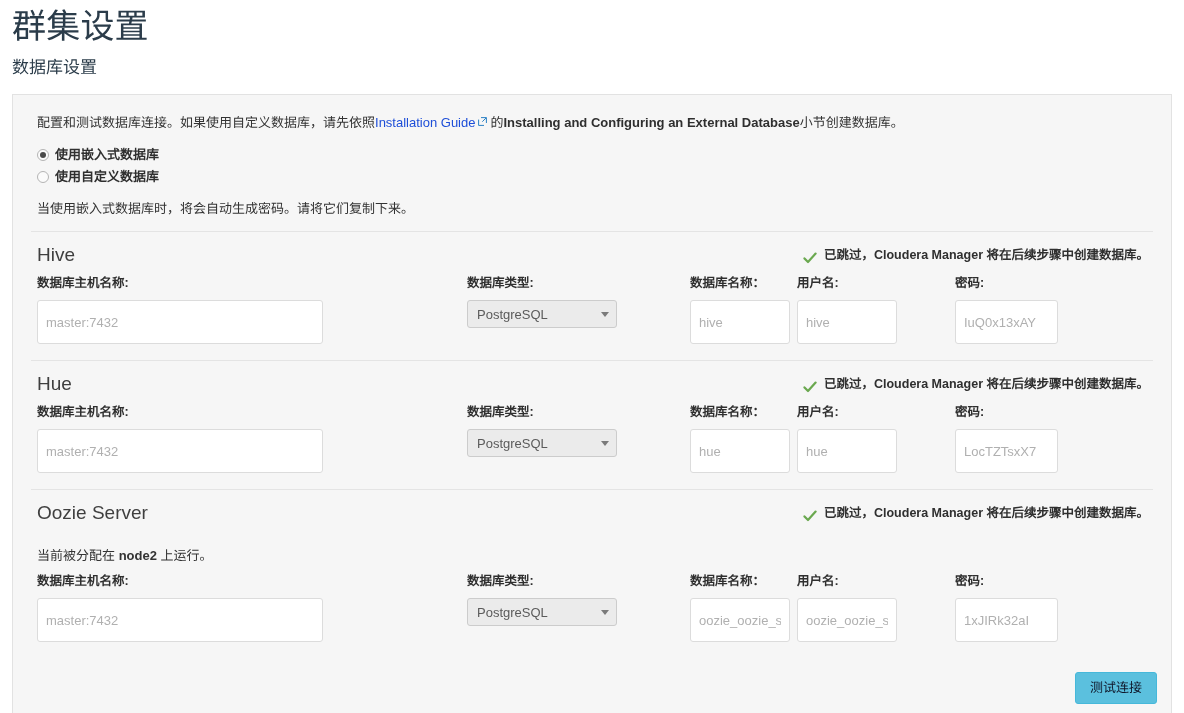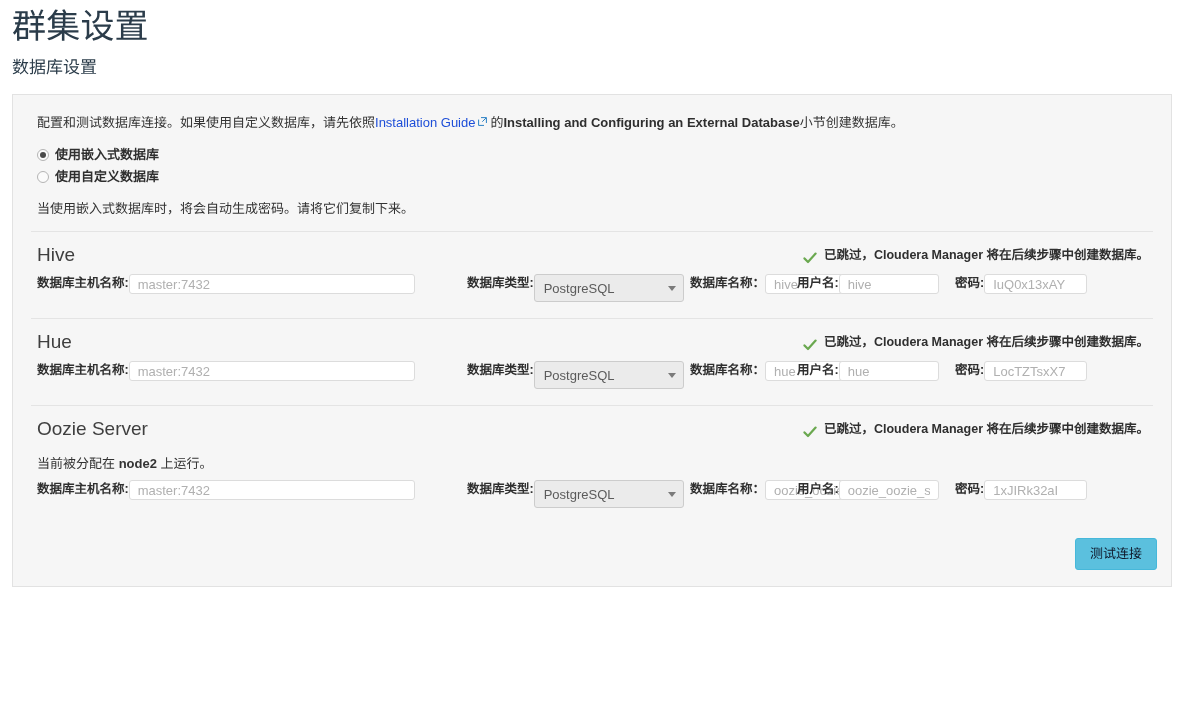--- a/index.html
+++ b/index.html
@@ -148,48 +148,48 @@
     display: inline-block;
     margin-right: 7px;
     width: 14px;
     height: 14px;
     flex: none;
   }
 
   .assign-note {
     font-size: 13px;
     color: #333333;
-    margin: 12px 0 0 6px;
+    margin: 20px 0 0 6px;
     line-height: 20px;
   }
   .assign-note b { font-weight: bold; }
 
   .fields {
     display: flex;
     align-items: flex-start;
     padding: 6px 4px 0 6px;
   }
-  .field { display: flex; }
+  .field { display: flex; flex-direction: column; }
   .f-host  { width: 430px; }
   .f-type  { width: 223px; }
   .f-name  { width: 107px; }
   .f-user  { width: 158px; }
   .f-pass  { width: 120px; }
 
   .f-label {
     font-size: 12.5px;
     font-weight: bold;
     color: #2f2f2f;
     line-height: 18px;
     margin-bottom: 8px;
     white-space: nowrap;
   }
 
   input.txt {
-    height: 20px;
+    height: 44px;
     box-sizing: border-box;
     border: 1px solid #dcdcdc;
     background: #ffffff;
     border-radius: 3px;
     font-family: "Liberation Sans", "DejaVu Sans", sans-serif;
     font-size: 13px;
     color: #9b9b9b;
     padding: 8px 8px;
     outline: none;
   }

